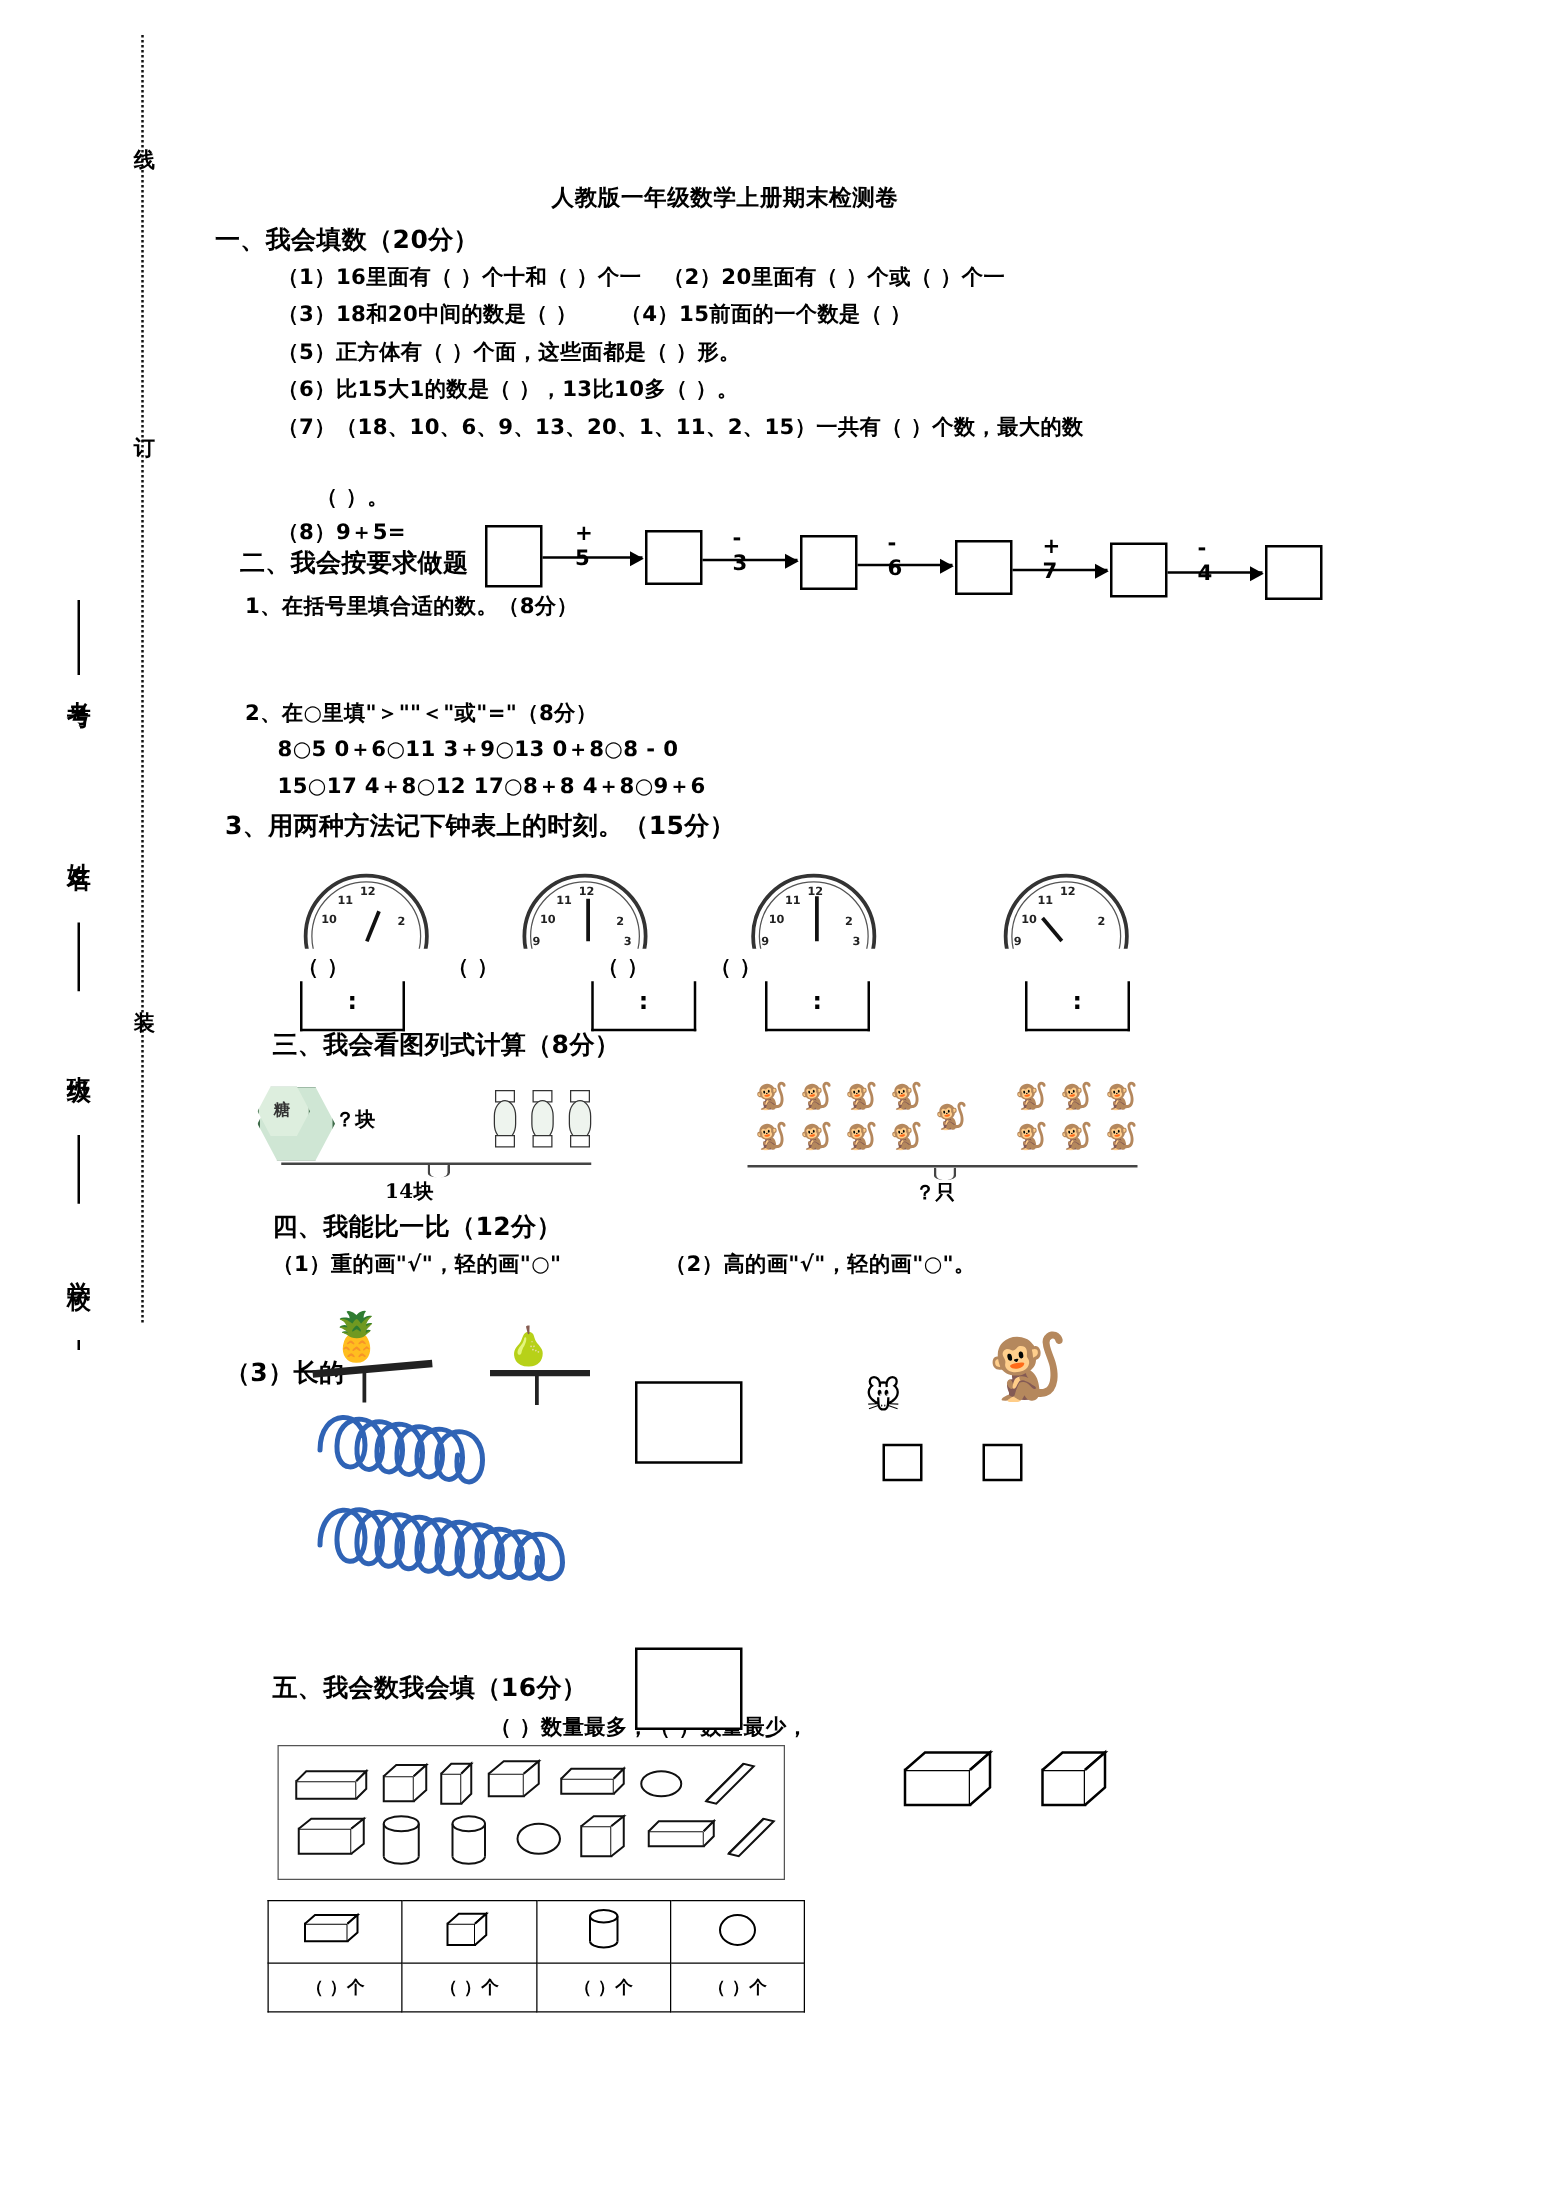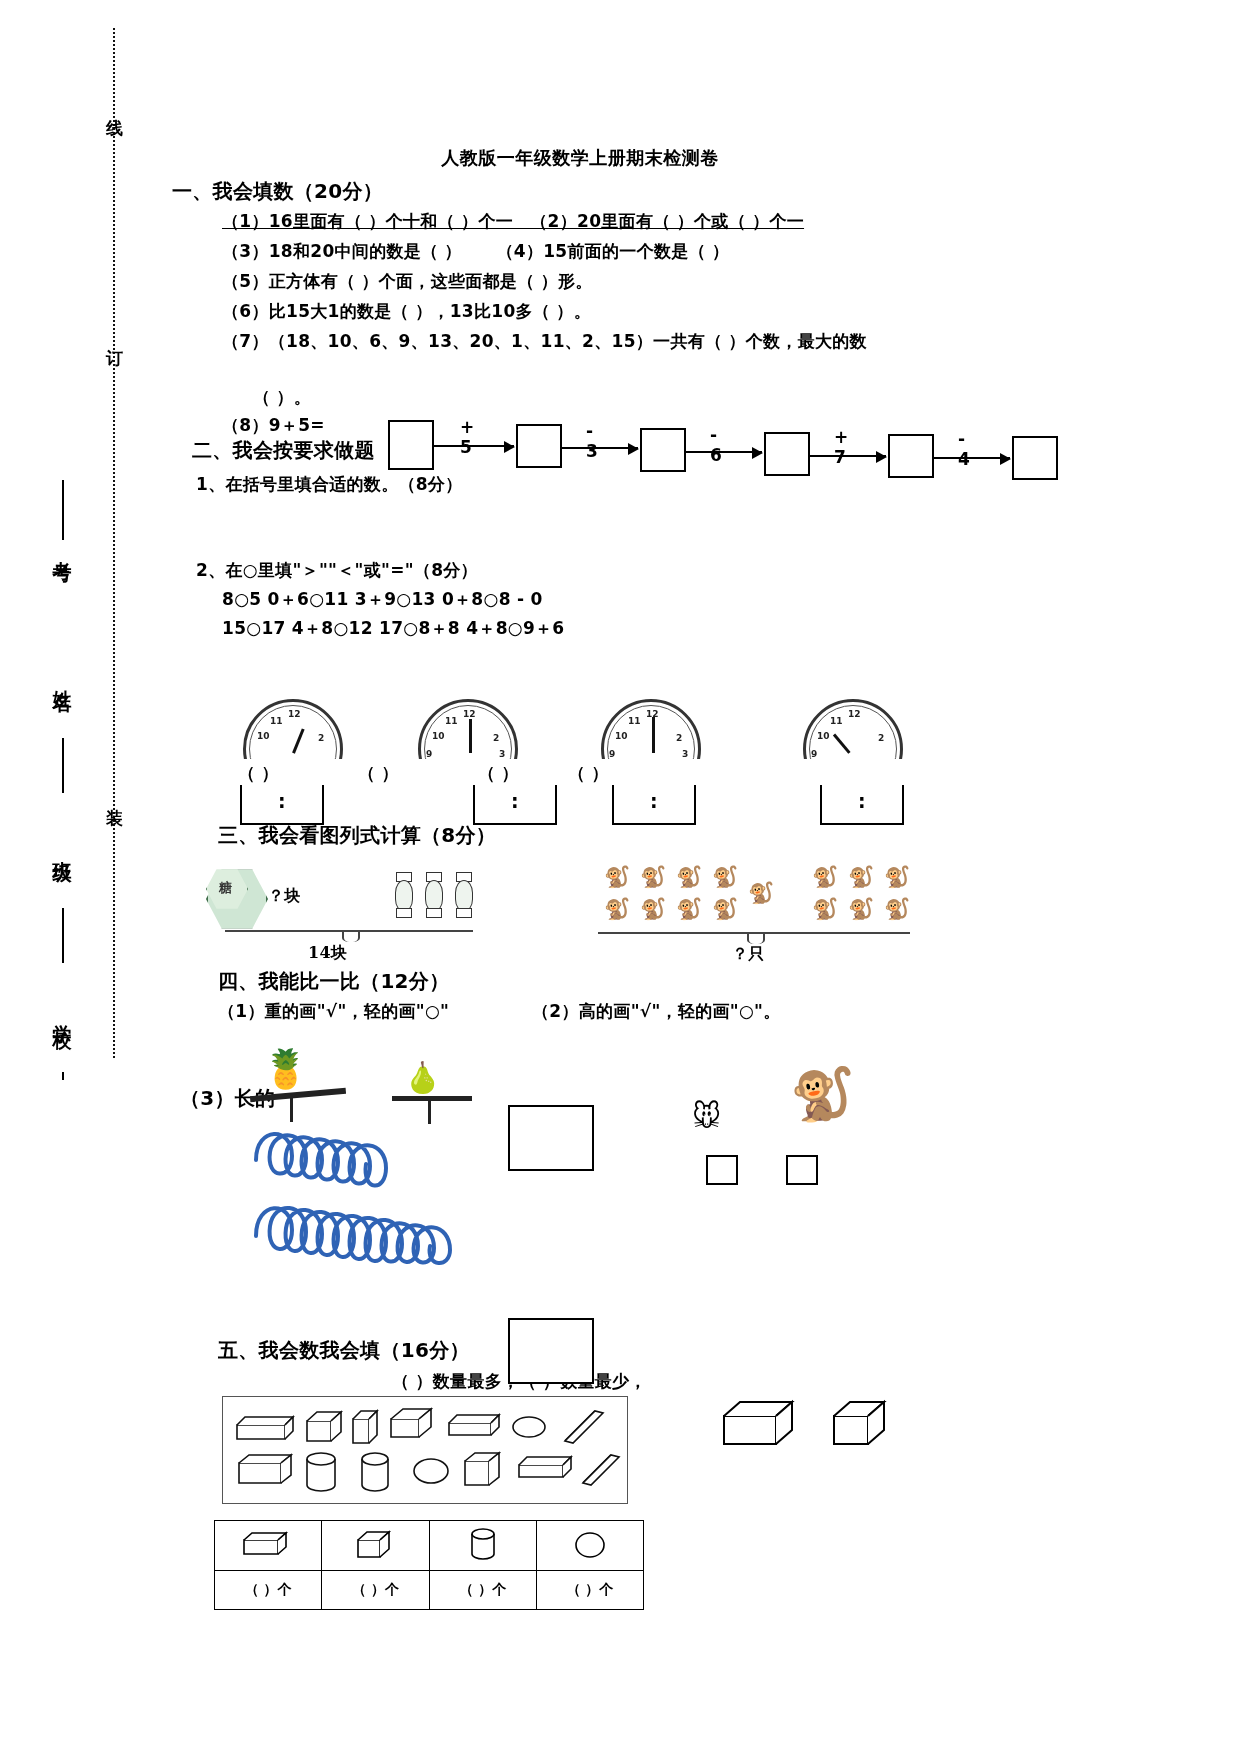--- a/index.html
+++ b/index.html
@@ -100,21 +100,21 @@
   <div class="vfield" style="left:50px;top:845px;">班级</div>
   <div class="vrule" style="left:62px;top:908px;height:55px;"></div>
 
   <div class="vfield" style="left:50px;top:1010px;">学校</div>
   <div class="vrule" style="left:62px;top:1072px;height:8px;"></div>
 
   <div class="title" style="left:180px;right:auto;width:800px;text-align:center;">人教版一年级数学上册期末检测卷</div>
 
   <div class="ln big" style="left:172px;top:178px;">一、我会填数（20分）</div>
 
-  <div class="ln" style="left:222px;top:210px;text-decoration:underline;">（1）16里面有（  ）个十和（  ）个一　（2）20里面有（  ）个或（  ）个一</div>
+  <div class="ln" style="left:222px;top:210px;">（1）16里面有（  ）个十和（  ）个一　（2）20里面有（  ）个或（  ）个一</div>
   <div class="ln" style="left:222px;top:240px;">（3）18和20中间的数是（  ）　　（4）15前面的一个数是（  ）</div>
   <div class="ln" style="left:222px;top:270px;">（5）正方体有（  ）个面，这些面都是（  ）形。</div>
   <div class="ln" style="left:222px;top:300px;">（6）比15大1的数是（  ），13比10多（  ）。</div>
   <div class="ln" style="left:222px;top:330px;">（7）（18、10、6、9、13、20、1、11、2、15）一共有（  ）个数，最大的数</div>
   <div class="ln" style="left:253px;top:386px;">（  ）。</div>
   <div class="ln" style="left:222px;top:414px;">（8）9＋5=</div>
 
   <div class="chain">
     <div class="cbox" style="left:88px;top:5px;height:46px;"></div>
     <div class="carrow" style="left:134px;top:30px;width:80px;"></div>
@@ -140,20 +140,21 @@
   </div>
 
   <div class="ln big" style="left:192px;top:437px;">二、我会按要求做题</div>
 
   <div class="ln" style="left:196px;top:473px;">1、在括号里填合适的数。（8分）</div>
 
   <div class="ln" style="left:196px;top:559px;">2、在○里填"＞""＜"或"="（8分）</div>
   <div class="ln" style="left:222px;top:588px;">8○5        0＋6○11        3＋9○13        0＋8○8 - 0</div>
   <div class="ln" style="left:222px;top:617px;">15○17      4＋8○12       17○8＋8      4＋8○9＋6</div>
 
+  <div class="ln big" style="left:180px;top:647px;">3、用两种方法记下钟表上的时刻。（15分）</div>
 
   <div class="clock" style="left:240px;top:697px;">
     <div class="dial"></div>
     <div class="dial2"></div>
     <div class="num" style="left:48px;top:12px;">12</div>
     <div class="num" style="left:30px;top:19px;">11</div>
     <div class="num" style="left:17px;top:34px;">10</div>
     <div class="num" style="left:78px;top:36px;">2</div>
     <div class="hand" style="left:52px;top:30px;width:2.5px;height:26px;transform:rotate(22deg);"></div>
   </div>

